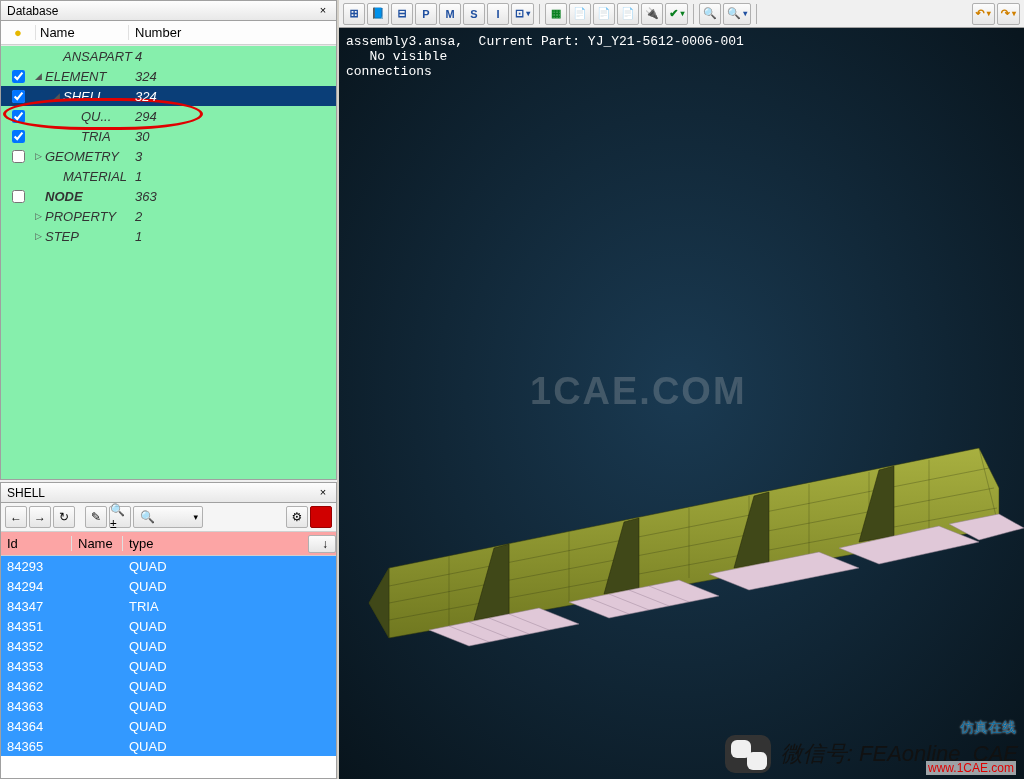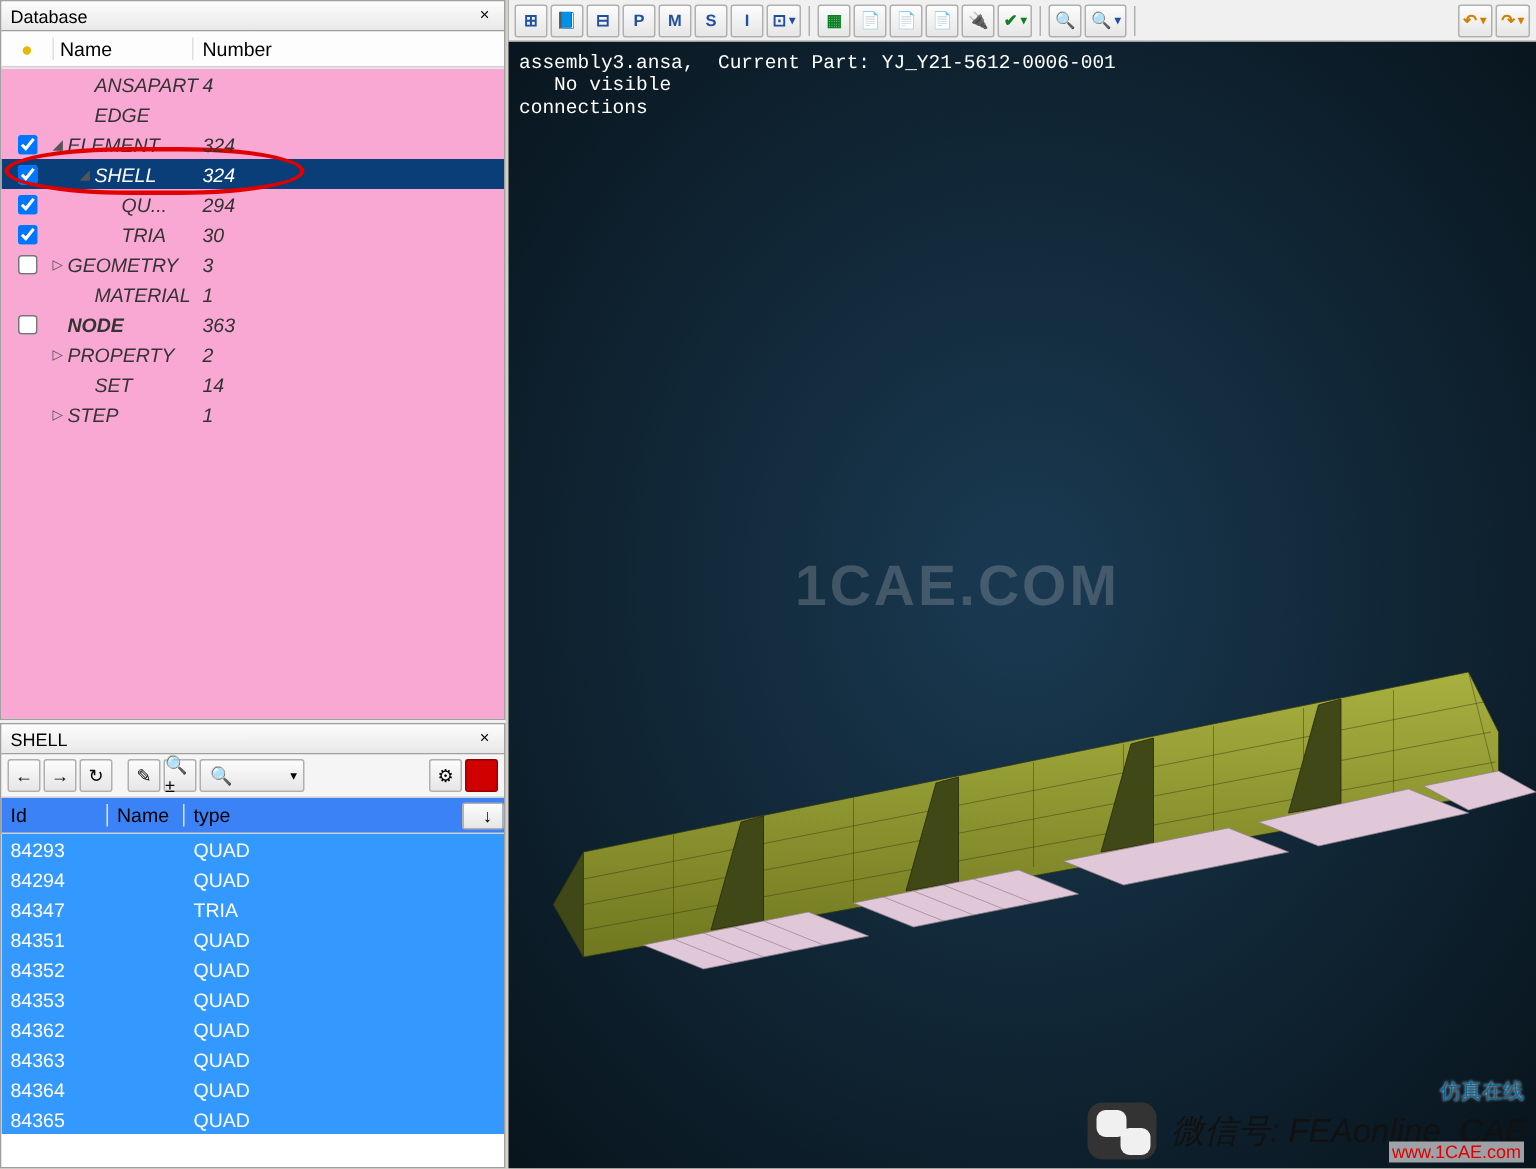--- a/index.html
+++ b/index.html
@@ -9,21 +9,21 @@
 .left-panel { position: absolute; left: 0; top: 0; width: 337px; height: 779px; background: #f0f0f0; display: flex; flex-direction: column; }
 
 
 .db-panel { border: 1px solid #a0a0a0; display: flex; flex-direction: column; height: 480px; }
 .panel-title { background: linear-gradient(#fdfdfd,#e8e8e8); border-bottom: 1px solid #a0a0a0; padding: 2px 6px; font-size: 12px; display: flex; justify-content: space-between; align-items: center; height: 20px; font-family: "SimSun", monospace; }
 .panel-title .close { width: 14px; height: 14px; font-size: 11px; text-align: center; cursor: pointer; }
 .tree-header { display: flex; background: #fdfdfd; border-bottom: 1px solid #d0d0d0; font-size: 13px; height: 24px; align-items: center; }
 .tree-header .th-bulb { width: 34px; text-align: center; }
 .tree-header .th-name { width: 94px; padding-left: 4px; border-left: 1px solid #e0e0e0; border-right: 1px solid #e0e0e0; }
 .tree-header .th-number { padding-left: 6px; }
-.tree-body { flex: 1; background: #f9a8d4; overflow: hidden; border-top: 1px solid #e8e8e8; position: relative; }
+.tree-body { flex: 1; background: #86efac; overflow: hidden; border-top: 1px solid #e8e8e8; position: relative; }
 .tree-row { display: flex; align-items: center; font-size: 13px; height: 20px; }
 .tree-row .cbcol { width: 34px; display: flex; justify-content: center; align-items: center; }
 .tree-row .cbcol input { width: 13px; height: 13px; }
 .tree-row .indent { display: inline-block; }
 .tree-row .tri { width: 10px; display: inline-block; font-size: 9px; color: #555; }
 .tree-row .name { font-style: italic; color: #333; }
 .tree-row .num { position: absolute; left: 134px; font-style: italic; color: #333; }
 .tree-row.selected { background: #0a3e78; color: #fff; }
 .tree-row.selected .name, .tree-row.selected .num { color: #fff; }
 
@@ -31,21 +31,21 @@
 .red-circle { position: absolute; border: 3px solid #e00000; border-radius: 50% / 60%; pointer-events: none; }
 
 
 .shell-panel { border: 1px solid #a0a0a0; flex: 1; display: flex; flex-direction: column; margin-top: 2px; }
 .shell-toolbar { display: flex; padding: 3px 4px; gap: 2px; border-bottom: 1px solid #d0d0d0; align-items: center; background: #f5f5f5; }
 .tbtn { width: 22px; height: 22px; border: 1px solid #b0b0b0; background: linear-gradient(#fcfcfc,#e6e6e6); border-radius: 2px; display: flex; align-items: center; justify-content: center; font-size: 12px; cursor: pointer; }
 .tbtn.combo { width: 70px; justify-content: flex-start; padding-left: 6px; position: relative; }
 .tbtn.combo::after { content: "▾"; position: absolute; right: 4px; font-size: 9px; }
 .tspacer { flex: 1; }
 .tbtn.red { background: #d00000; border-color: #900; }
-.grid-header { display: flex; background: #3b82f6; border-bottom: 1px solid #d0d0d0; font-size: 13px; height: 24px; align-items: center; }
+.grid-header { display: flex; background: #fca5a5; border-bottom: 1px solid #d0d0d0; font-size: 13px; height: 24px; align-items: center; }
 .grid-header > div { padding-left: 6px; }
 .gh-id { width: 70px; }
 .gh-name { width: 52px; border-left: 1px solid #e0e0e0; border-right: 1px solid #e0e0e0; }
 .gh-type { flex: 1; }
 .gh-btn { width: 28px; text-align: center; }
 .grid-body { flex: 1; background: #fff; overflow: hidden; }
 .grid-row { display: flex; background: #3399ff; color: #fff; font-size: 13px; height: 20px; align-items: center; }
 .grid-row > div { padding-left: 6px; }
 .gr-id { width: 70px; }
 .gr-name { width: 52px; }
@@ -97,29 +97,20 @@
     <div class="tree-row">
           <div class="cbcol"></div>
           <div style="display: flex; align-items: center;">
             <span class="indent" style="width: 18px;"></span>
             <span class="tri"></span>
             <span class="name">ANSAPART</span>
           </div>
           <span class="num">4</span>
         </div>
         <div class="tree-row">
-          <div class="cbcol"></div>
-          <div style="display: flex; align-items: center;">
-            <span class="indent" style="width: 18px;"></span>
-            <span class="tri"></span>
-            <span class="name">EDGE</span>
-          </div>
-          <span class="num"></span>
-        </div>
-        <div class="tree-row">
           <div class="cbcol">
             <input type="checkbox" checked="" style="">
           </div>
           <div style="display: flex; align-items: center;">
             <span class="indent" style="width: 0px;"></span>
             <span class="tri">◢</span>
             <span class="name">ELEMENT</span>
           </div>
           <span class="num">324</span>
         </div>
@@ -188,29 +179,20 @@
           <span class="num">363</span>
         </div>
         <div class="tree-row">
           <div class="cbcol"></div>
           <div style="display: flex; align-items: center;">
             <span class="indent" style="width: 0px;"></span>
             <span class="tri">▷</span>
             <span class="name">PROPERTY</span>
           </div>
           <span class="num">2</span>
-        </div>
-        <div class="tree-row">
-          <div class="cbcol"></div>
-          <div style="display: flex; align-items: center;">
-            <span class="indent" style="width: 18px;"></span>
-            <span class="tri"></span>
-            <span class="name">SET</span>
-          </div>
-          <span class="num">14</span>
         </div>
         <div class="tree-row">
           <div class="cbcol"></div>
           <div style="display: flex; align-items: center;">
             <span class="indent" style="width: 0px;"></span>
             <span class="tri">▷</span>
             <span class="name">STEP</span>
           </div>
           <span class="num">1</span>
         </div>

